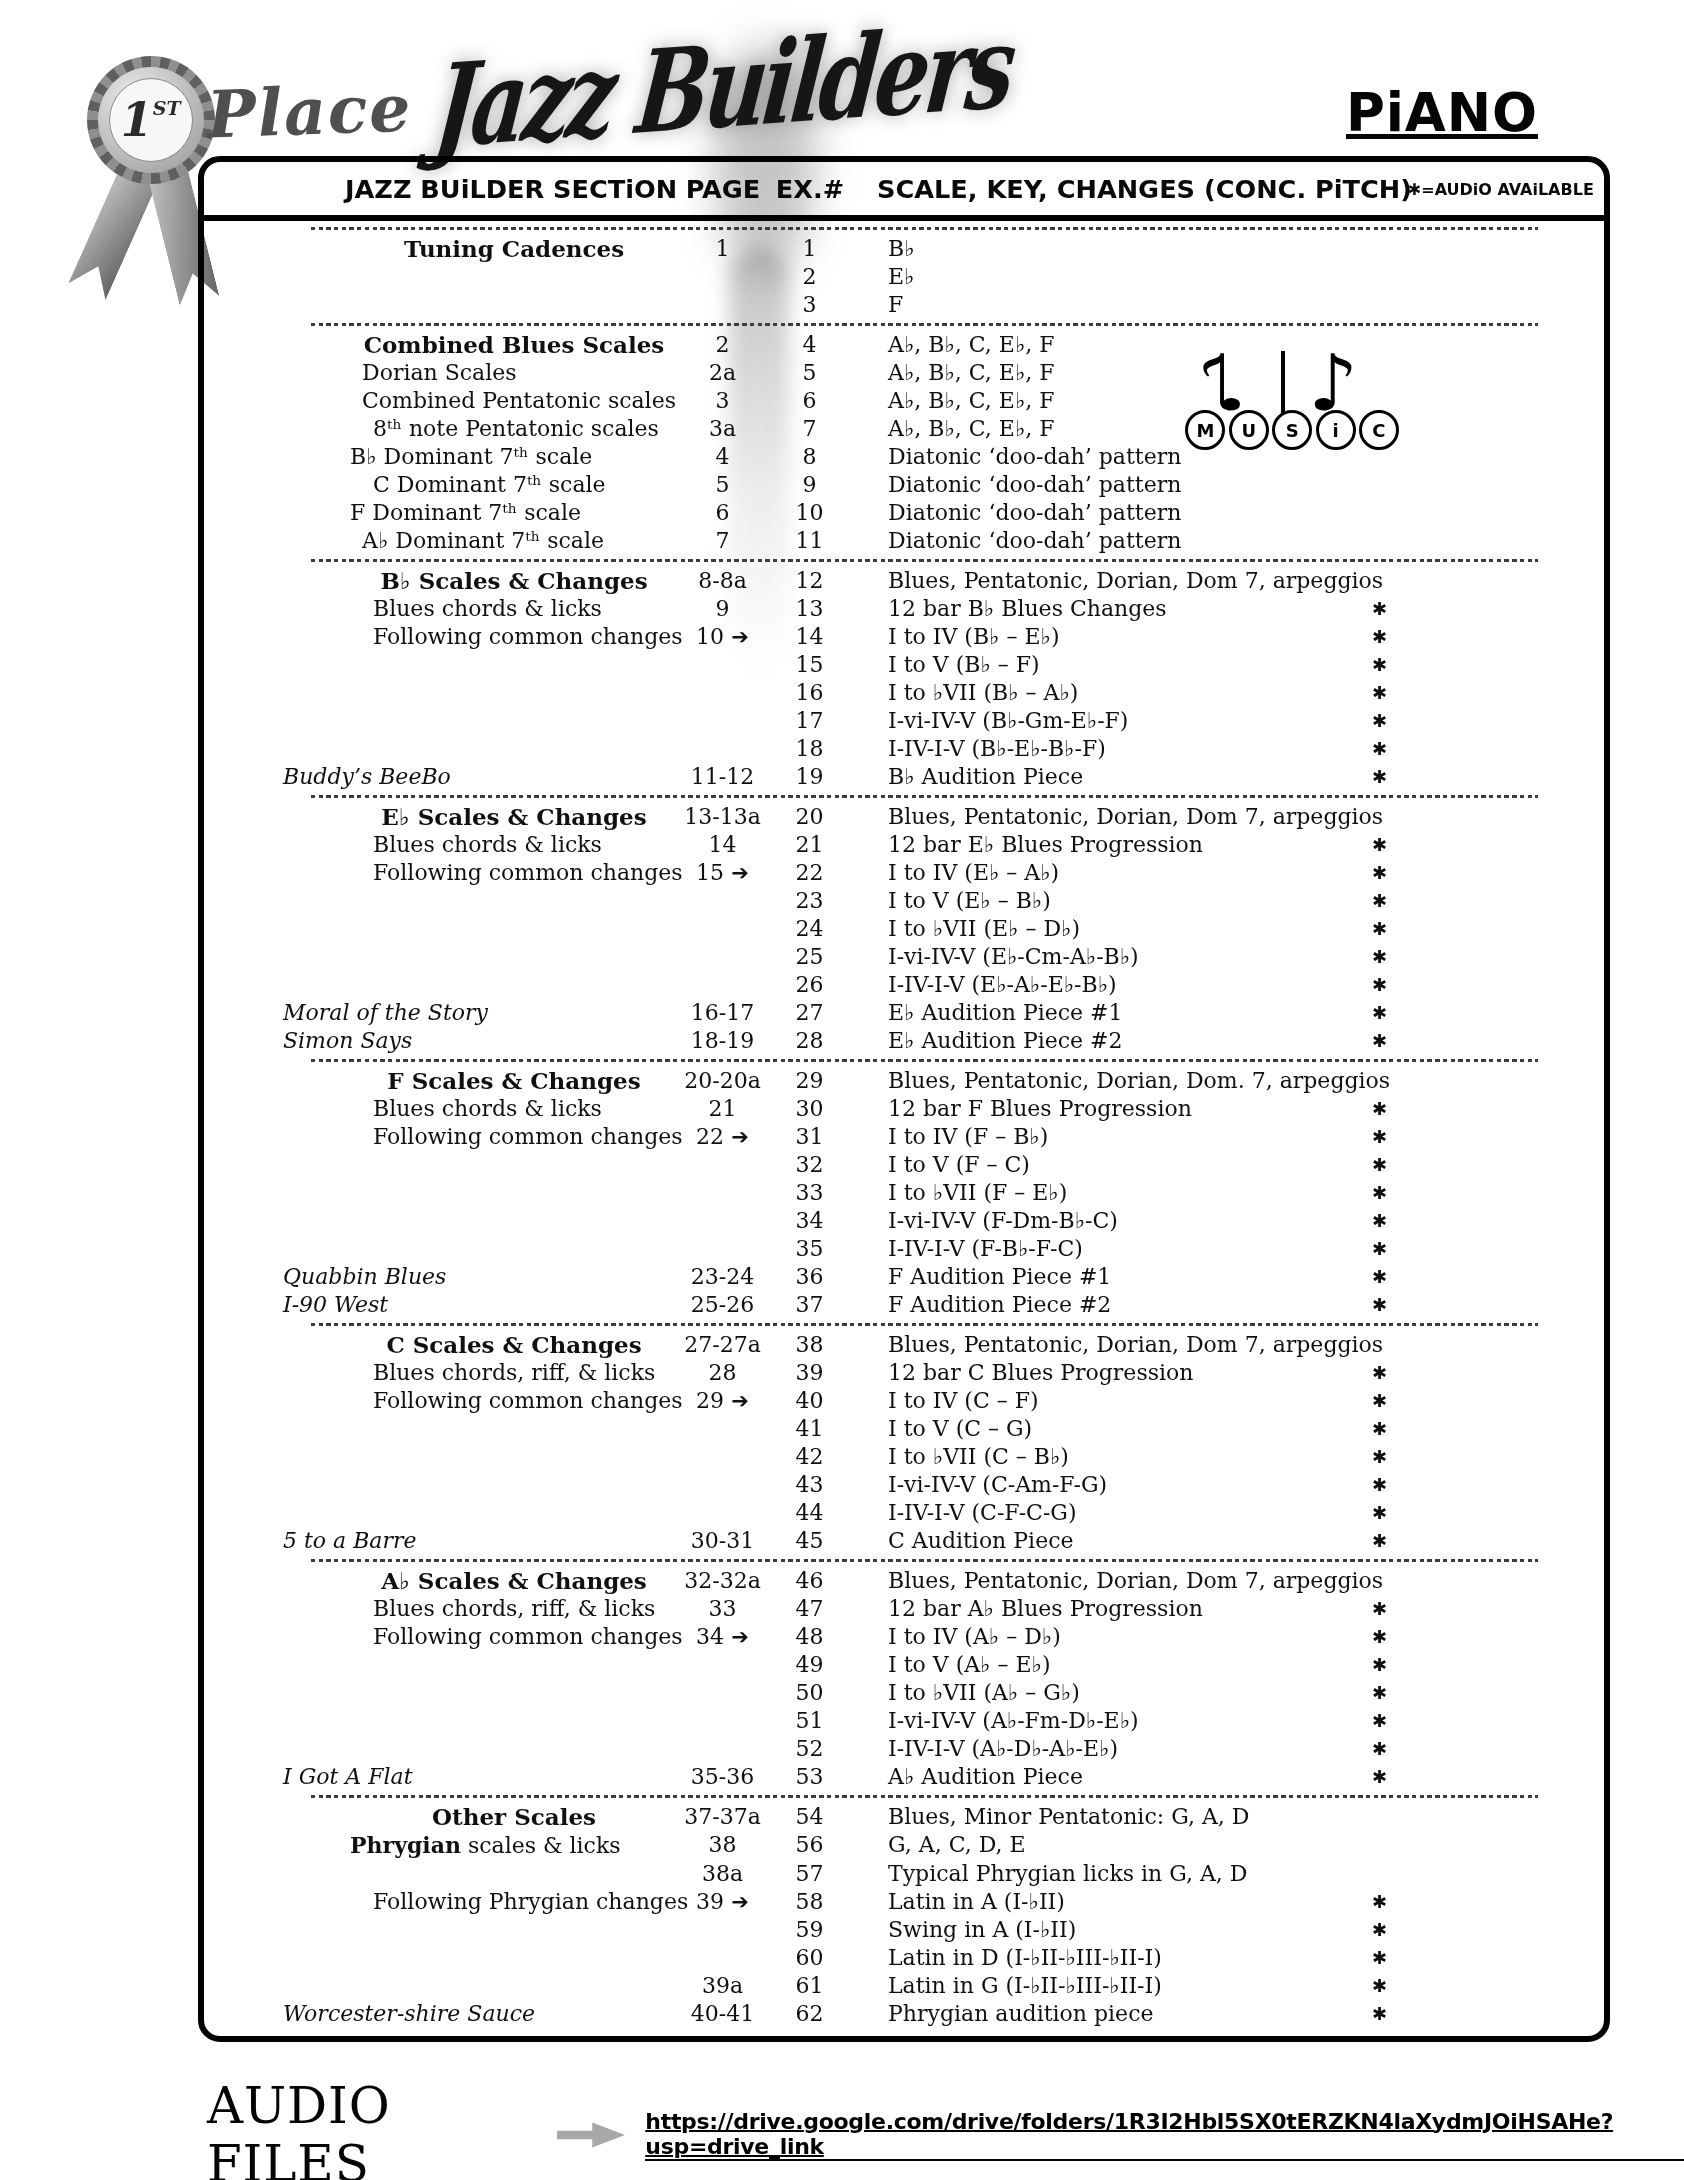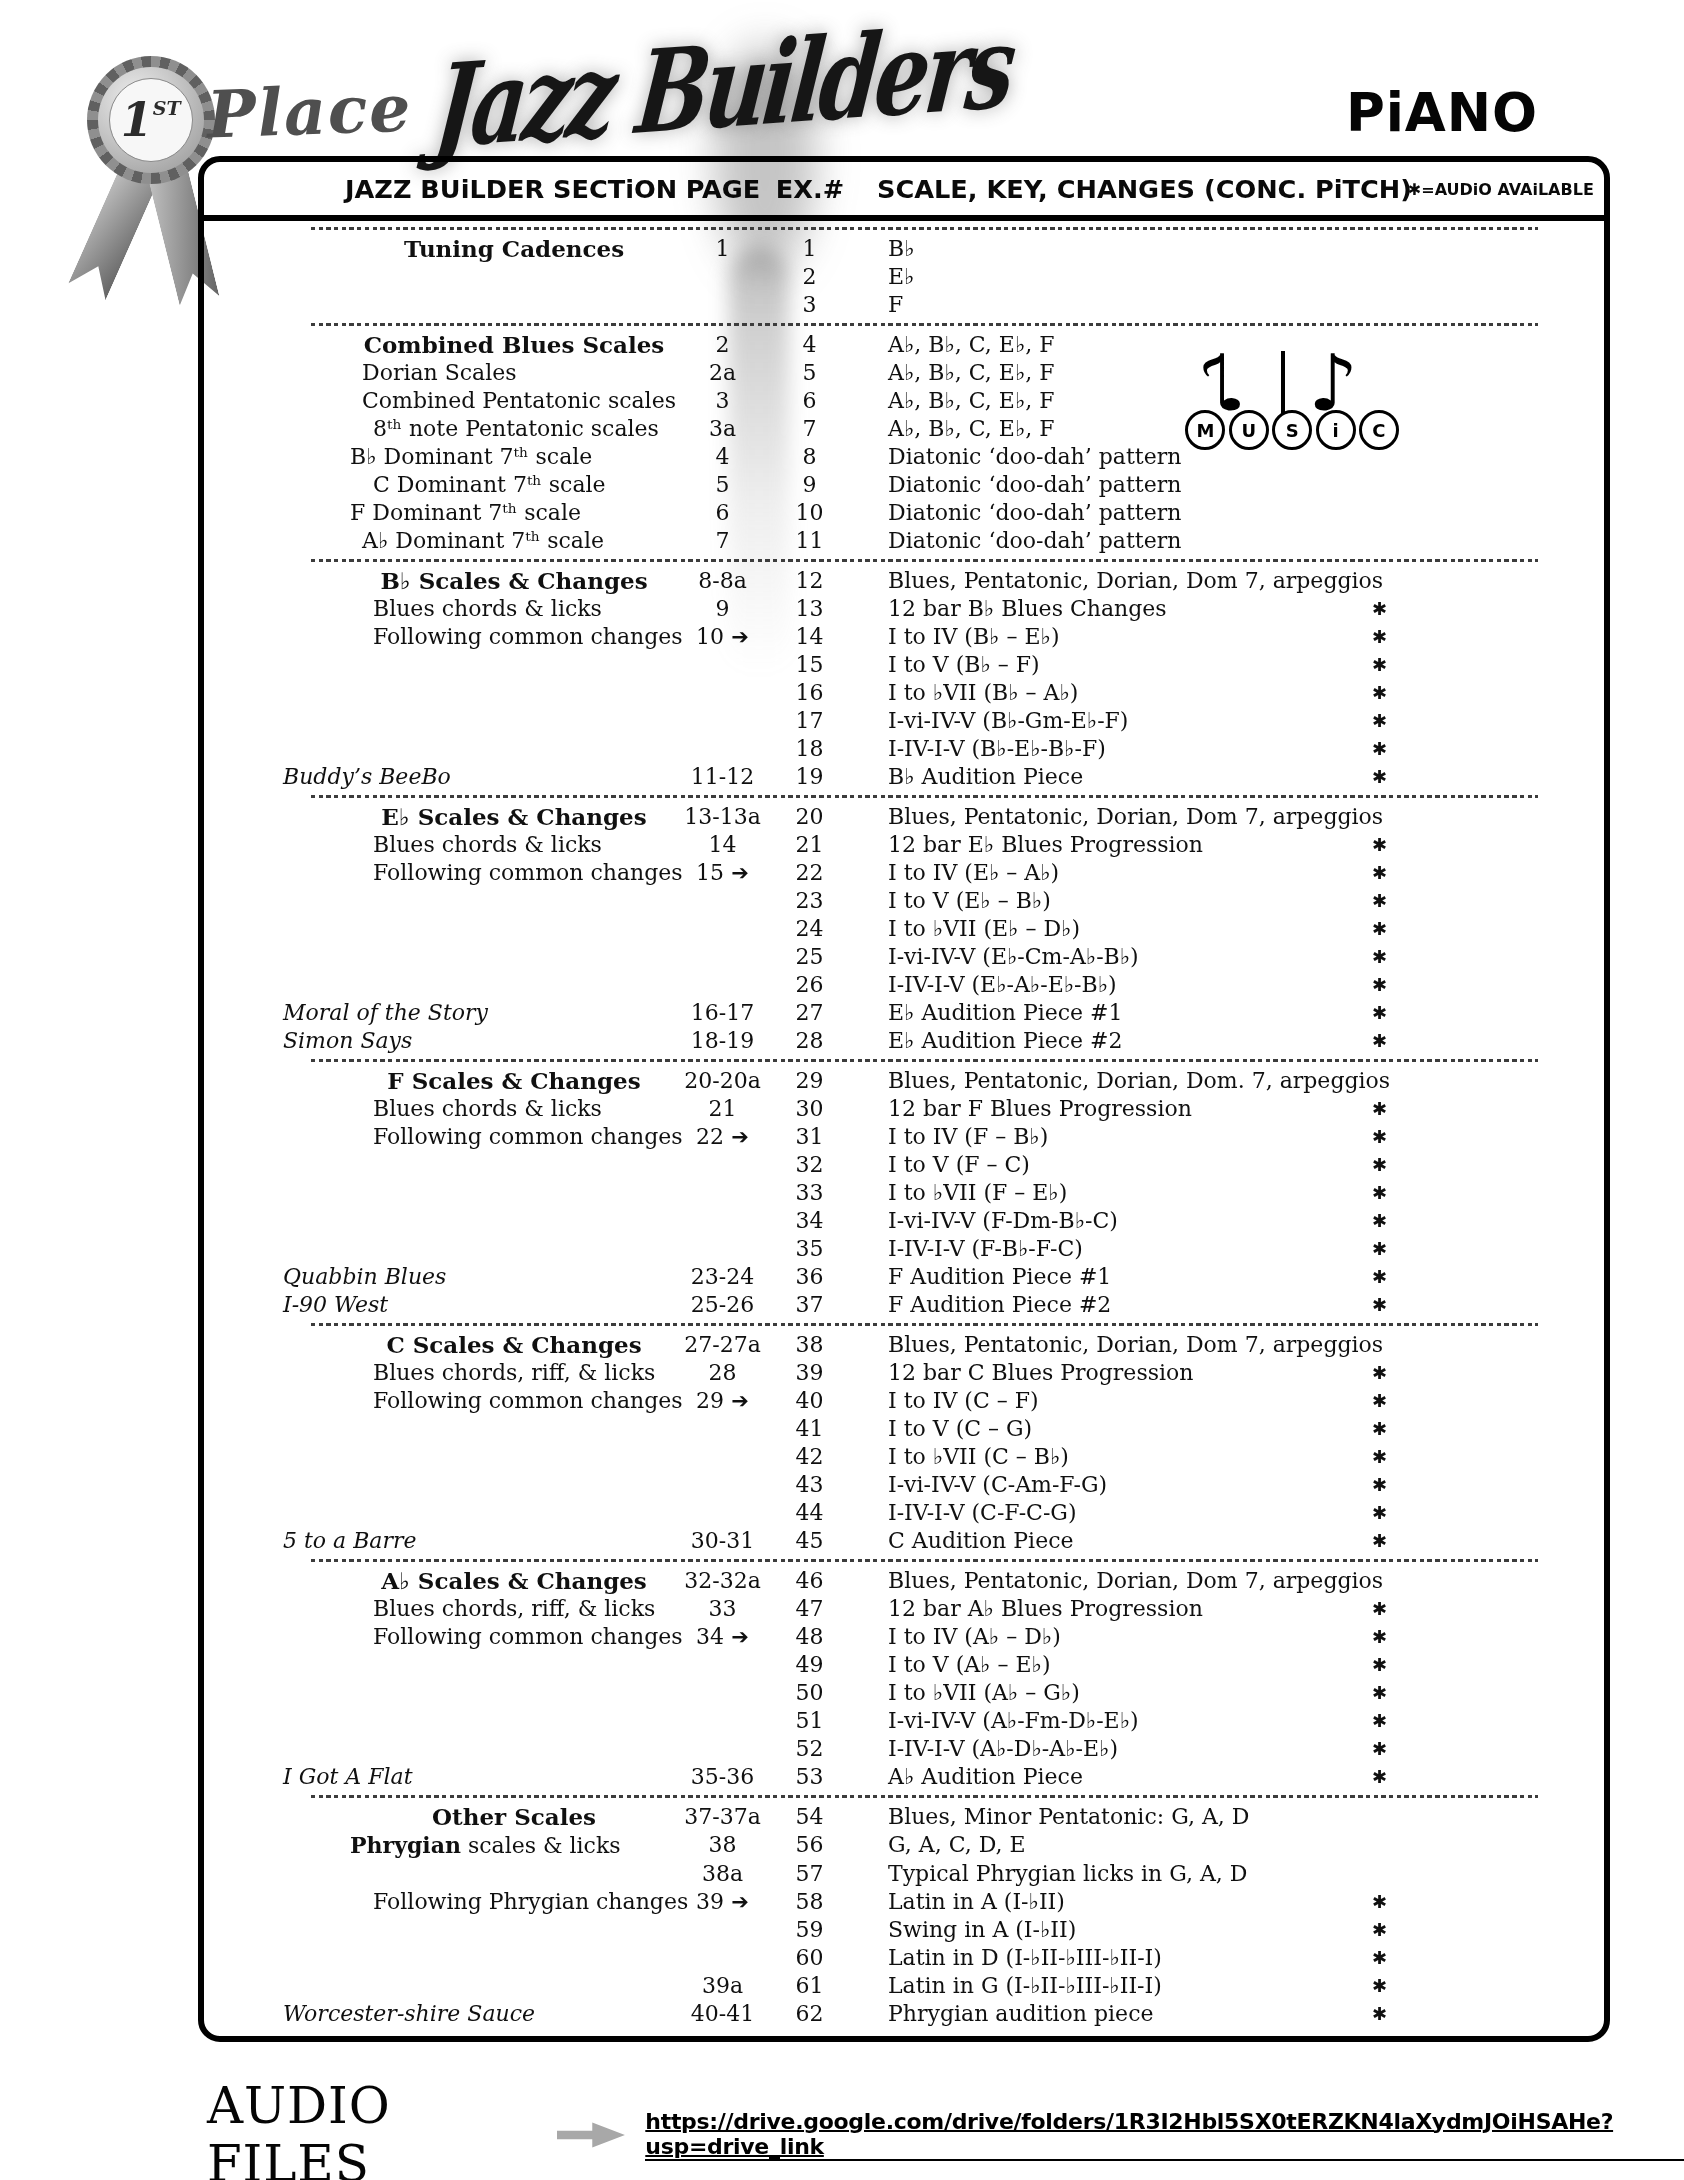--- a/index.html
+++ b/index.html
@@ -1,18 +1,18 @@
 <!DOCTYPE html>
 <html style="font-size:13.6px"><head>
 <meta charset="utf-8">
 <style>
   html,body{margin:0;padding:0;background:#e8e8e8;}
   .page{position:relative;width:1685px;height:2181px;background:#ffffff;overflow:hidden;
         font-family:"DejaVu Serif","Liberation Serif",serif;color:#101010;}
-  .marker{font-family:"DejaVu Sans","Liberation Sans",sans-serif;font-weight:700;}
+  .marker{font-family:"DejaVu Sans","Liberation Sans",sans-serif;font-weight:700;text-decoration:underline;}
 
   
   .ribbon{position:absolute;left:85px;top:56px;width:136px;height:273px;}
   .tail{position:absolute;width:41px;height:141px;background:linear-gradient(105deg,#c4c4c4,#646464);
         clip-path:polygon(0 0,100% 0,100% 100%,50% 80%,0 100%);}
   .tail-l{left:10.2px;top:101px;transform:rotate(24deg);}
   .tail-r{left:77px;top:106px;transform:rotate(-14deg);}
   .rosette{position:absolute;left:1.7px;top:0;width:128px;height:128px;border-radius:50%;
         background:repeating-conic-gradient(#8f8f8f 0 9deg,#606060 9deg 18deg);
         display:flex;align-items:center;justify-content:center;}

